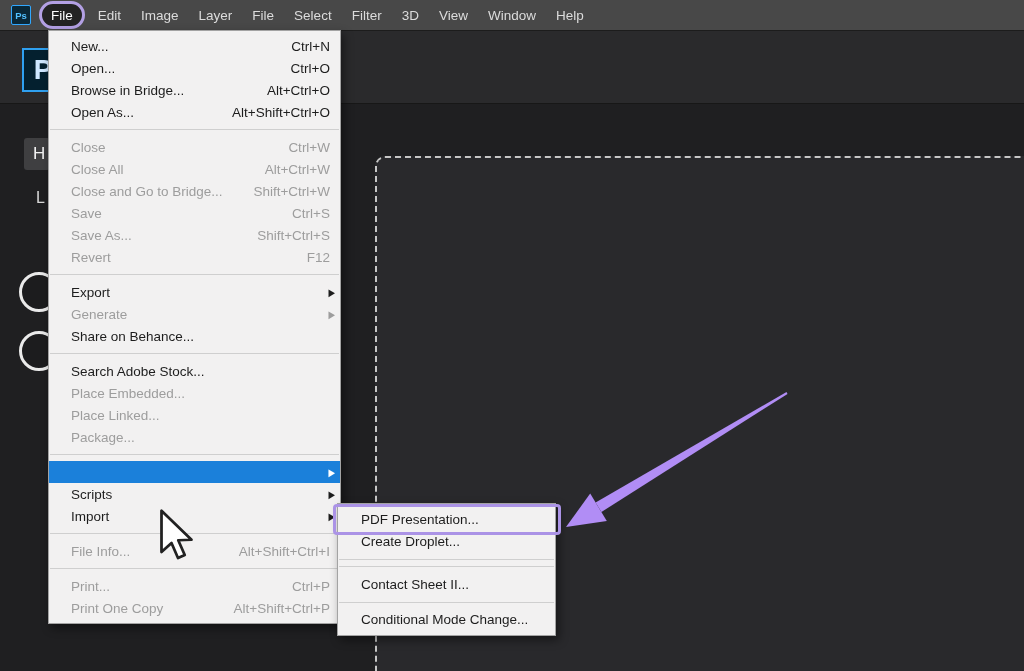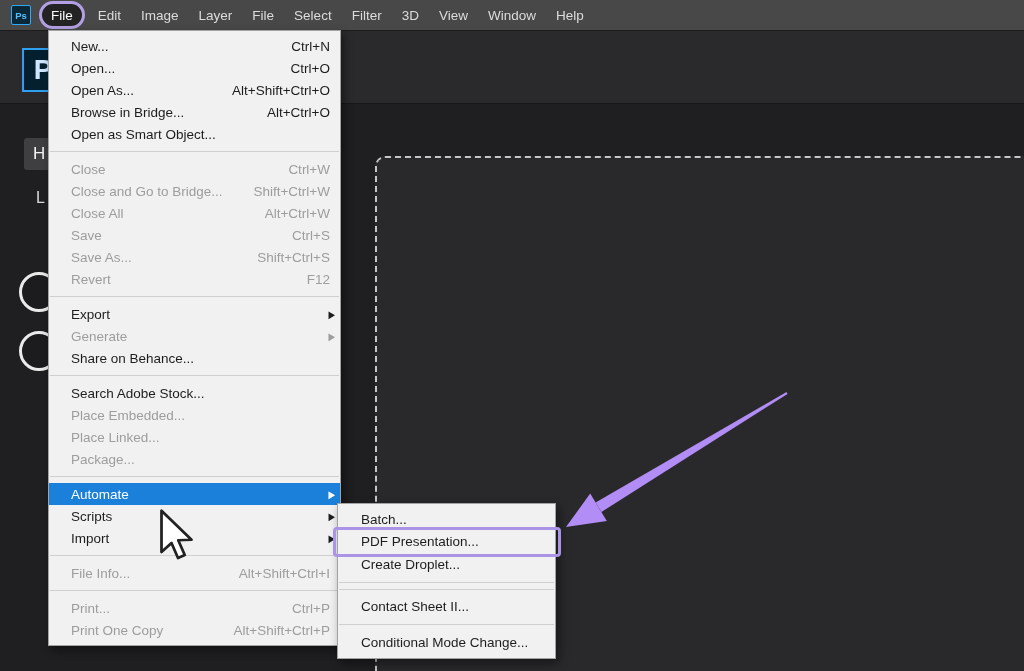--- a/index.html
+++ b/index.html
@@ -70,42 +70,39 @@
 <div class="menu" id="file-menu">
     <div class="row">
       <span class="lbl">New...</span>
       <span class="sc">Ctrl+N</span>
     </div>
     <div class="row">
       <span class="lbl">Open...</span>
       <span class="sc">Ctrl+O</span>
     </div>
     <div class="row">
-      <span class="lbl">Open As...</span>
-      <span class="sc">Alt+Shift+Ctrl+O</span>
-    </div>
-    <div class="row">
       <span class="lbl">Browse in Bridge...</span>
       <span class="sc">Alt+Ctrl+O</span>
     </div>
     <div class="row">
-      <span class="lbl">Open as Smart Object...</span>
+      <span class="lbl">Open As...</span>
+      <span class="sc">Alt+Shift+Ctrl+O</span>
     </div>
     <div class="sep"></div>
     <div class="row disabled">
       <span class="lbl">Close</span>
       <span class="sc">Ctrl+W</span>
     </div>
     <div class="row disabled">
+      <span class="lbl">Close All</span>
+      <span class="sc">Alt+Ctrl+W</span>
+    </div>
+    <div class="row disabled">
       <span class="lbl">Close and Go to Bridge...</span>
       <span class="sc">Shift+Ctrl+W</span>
-    </div>
-    <div class="row disabled">
-      <span class="lbl">Close All</span>
-      <span class="sc">Alt+Ctrl+W</span>
     </div>
     <div class="row disabled">
       <span class="lbl">Save</span>
       <span class="sc">Ctrl+S</span>
     </div>
     <div class="row disabled">
       <span class="lbl">Save As...</span>
       <span class="sc">Shift+Ctrl+S</span>
     </div>
     <div class="row disabled">
@@ -132,21 +129,20 @@
       <span class="lbl">Place Embedded...</span>
     </div>
     <div class="row disabled">
       <span class="lbl">Place Linked...</span>
     </div>
     <div class="row disabled">
       <span class="lbl">Package...</span>
     </div>
     <div class="sep"></div>
     <div class="row highlight">
-      <span class="lbl">Automate</span>
       <span class="arrow">▶</span>
     </div>
     <div class="row">
       <span class="lbl">Scripts</span>
       <span class="arrow">▶</span>
     </div>
     <div class="row">
       <span class="lbl">Import</span>
       <span class="arrow">▶</span>
     </div>
@@ -160,23 +156,20 @@
       <span class="lbl">Print...</span>
       <span class="sc">Ctrl+P</span>
     </div>
     <div class="row disabled">
       <span class="lbl">Print One Copy</span>
       <span class="sc">Alt+Shift+Ctrl+P</span>
     </div>
   </div>
 
 <div class="menu" id="automate-submenu">
-    <div class="row">
-      <span class="lbl">Batch...</span>
-    </div>
     <div class="row boxed">
       <span class="lbl">PDF Presentation...</span>
     </div>
     <div class="row">
       <span class="lbl">Create Droplet...</span>
     </div>
     <div class="sep"></div>
     <div class="sep"></div>
     <div class="row">
       <span class="lbl">Contact Sheet II...</span>

